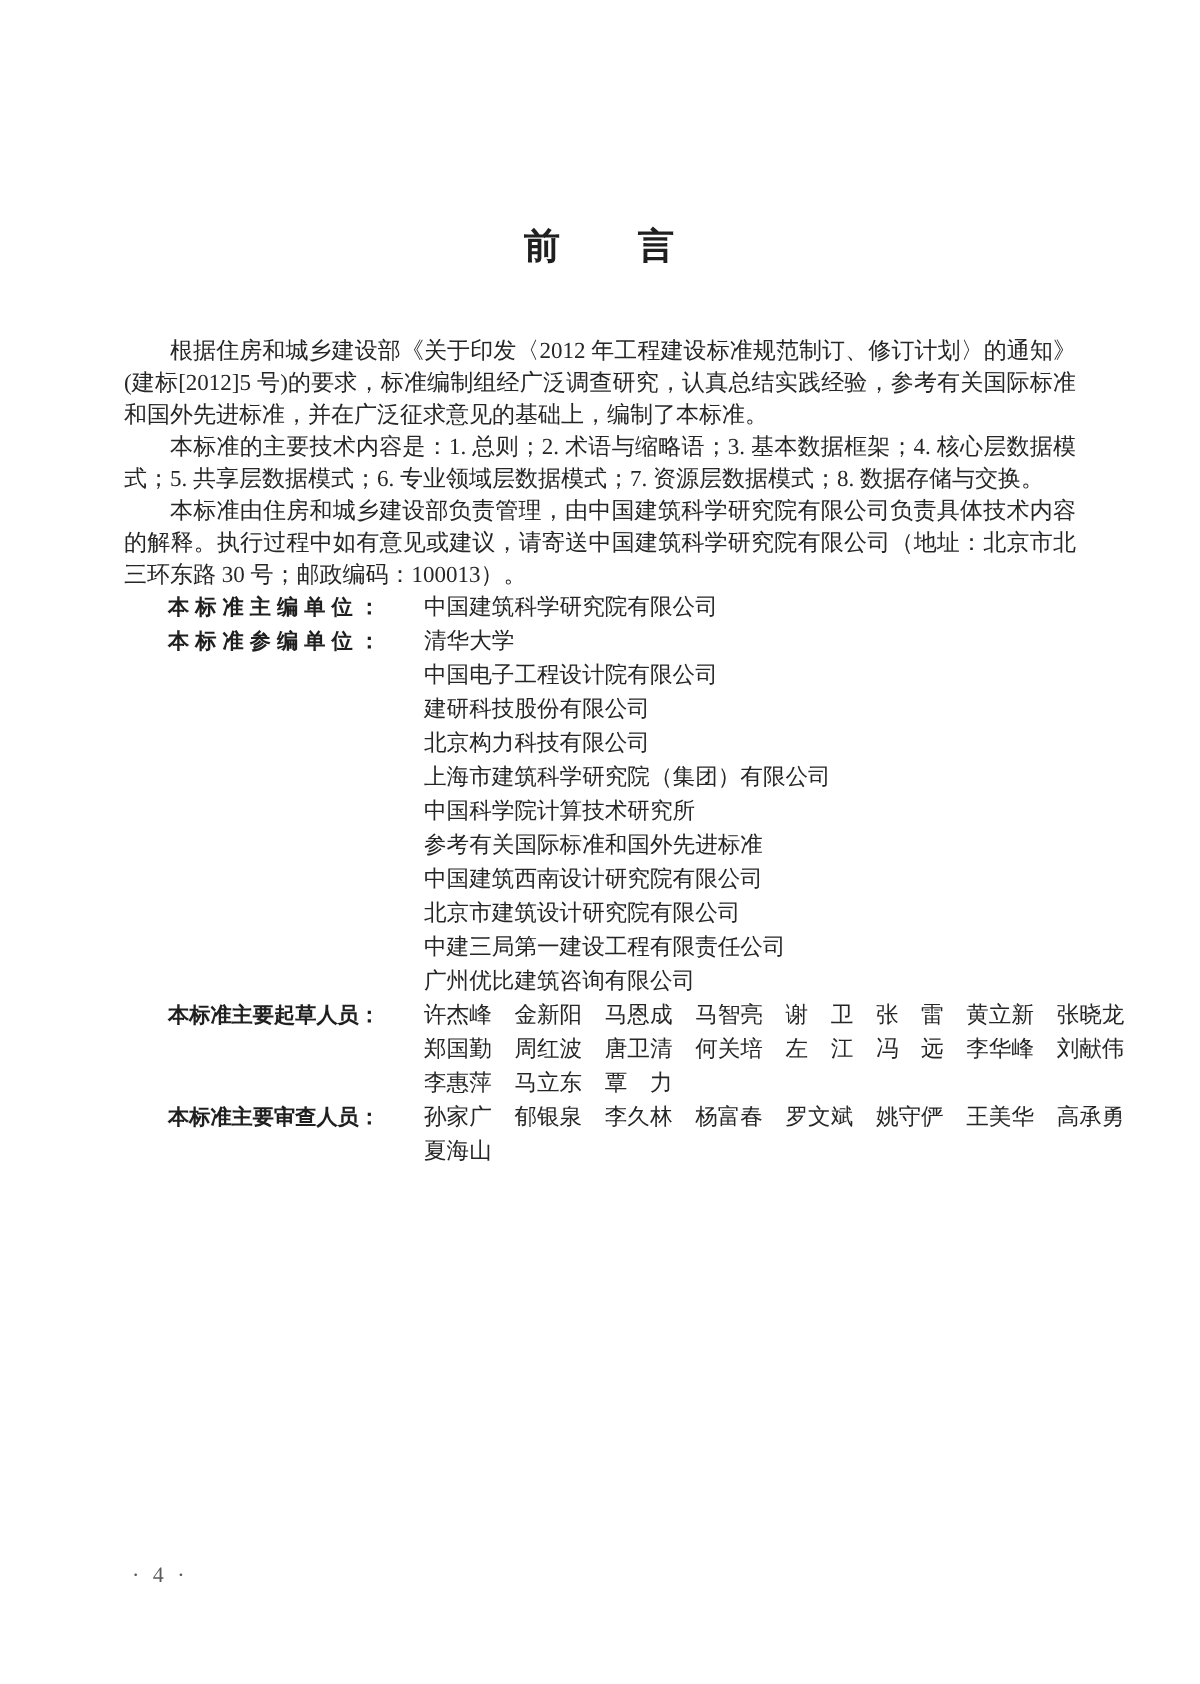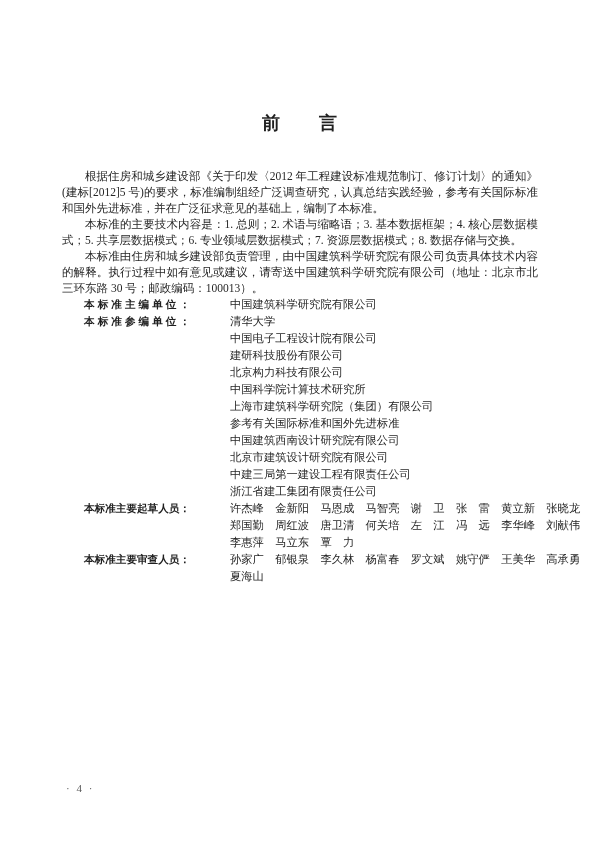--- a/index.html
+++ b/index.html
@@ -47,21 +47,21 @@
     text-align: justify;
     text-align-last: justify;
     -moz-text-align-last: justify;
     font-family: "Liberation Sans", "DejaVu Sans", sans-serif;
     font-weight: bold;
     font-size: 10.6px;
     color: #1f1f1f;
     white-space: nowrap;
     line-height: 17px;
   }
-  .values { flex: 1 1 auto; margin-left: 20px; }
+  .values { flex: 1 1 auto; margin-left: 2px; }
   .values div {
     line-height: 17px;
     font-size: 11.3px;
     color: #262626;
     white-space: nowrap;
     text-align: left;
     text-indent: 0;
   }
   .page-number {
     position: absolute;
@@ -93,27 +93,27 @@
         </div>
     </div>
 
     <div class="info-row">
       <span class="label">本标准参编单位：</span>
       <div class="values">
           <div>清华大学</div>
           <div>中国电子工程设计院有限公司</div>
           <div>建研科技股份有限公司</div>
           <div>北京构力科技有限公司</div>
+          <div>上海市建筑科学研究院（集团）有限公司</div>
           <div>中国科学院计算技术研究所</div>
-          <div>上海市建筑科学研究院（集团）有限公司</div>
           <div>参考有关国际标准和国外先进标准</div>
           <div>中国建筑西南设计研究院有限公司</div>
           <div>北京市建筑设计研究院有限公司</div>
           <div>中建三局第一建设工程有限责任公司</div>
-          <div>浙江省建工集团有限责任公司</div>
+          <div>广州优比建筑咨询有限公司</div>
         </div>
     </div>
 
     <div class="info-row">
       <span class="label">本标准主要起草人员：</span>
       <div class="values">
           <div>许杰峰　金新阳　马恩成　马智亮　谢　卫　张　雷　黄立新　张晓龙</div>
           <div>郑国勤　周红波　唐卫清　何关培　左　江　冯　远　李华峰　刘献伟</div>
           <div>李惠萍　马立东　覃　力</div>
         </div>

